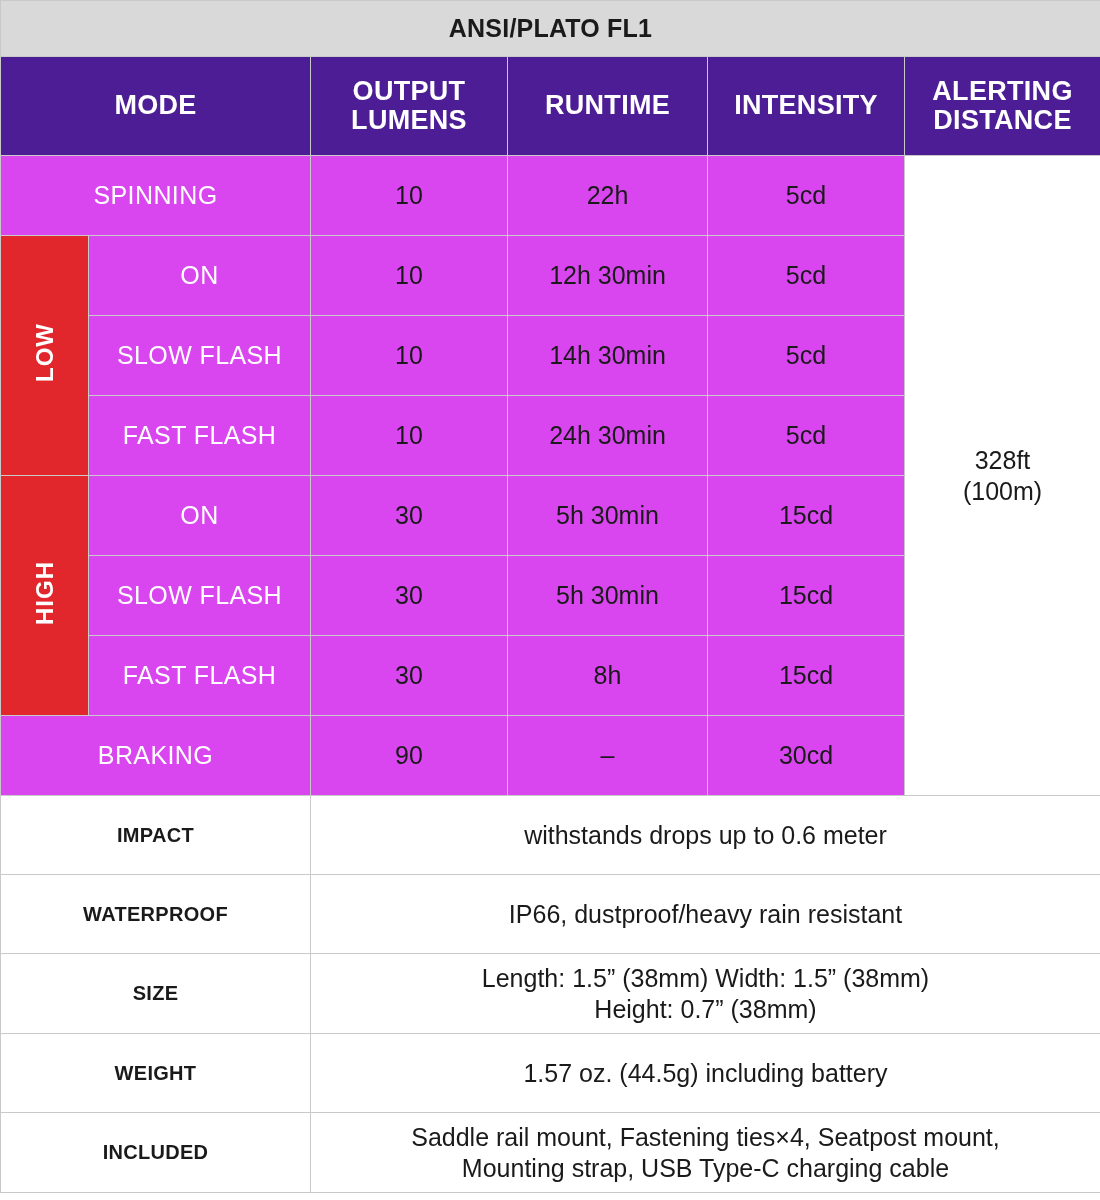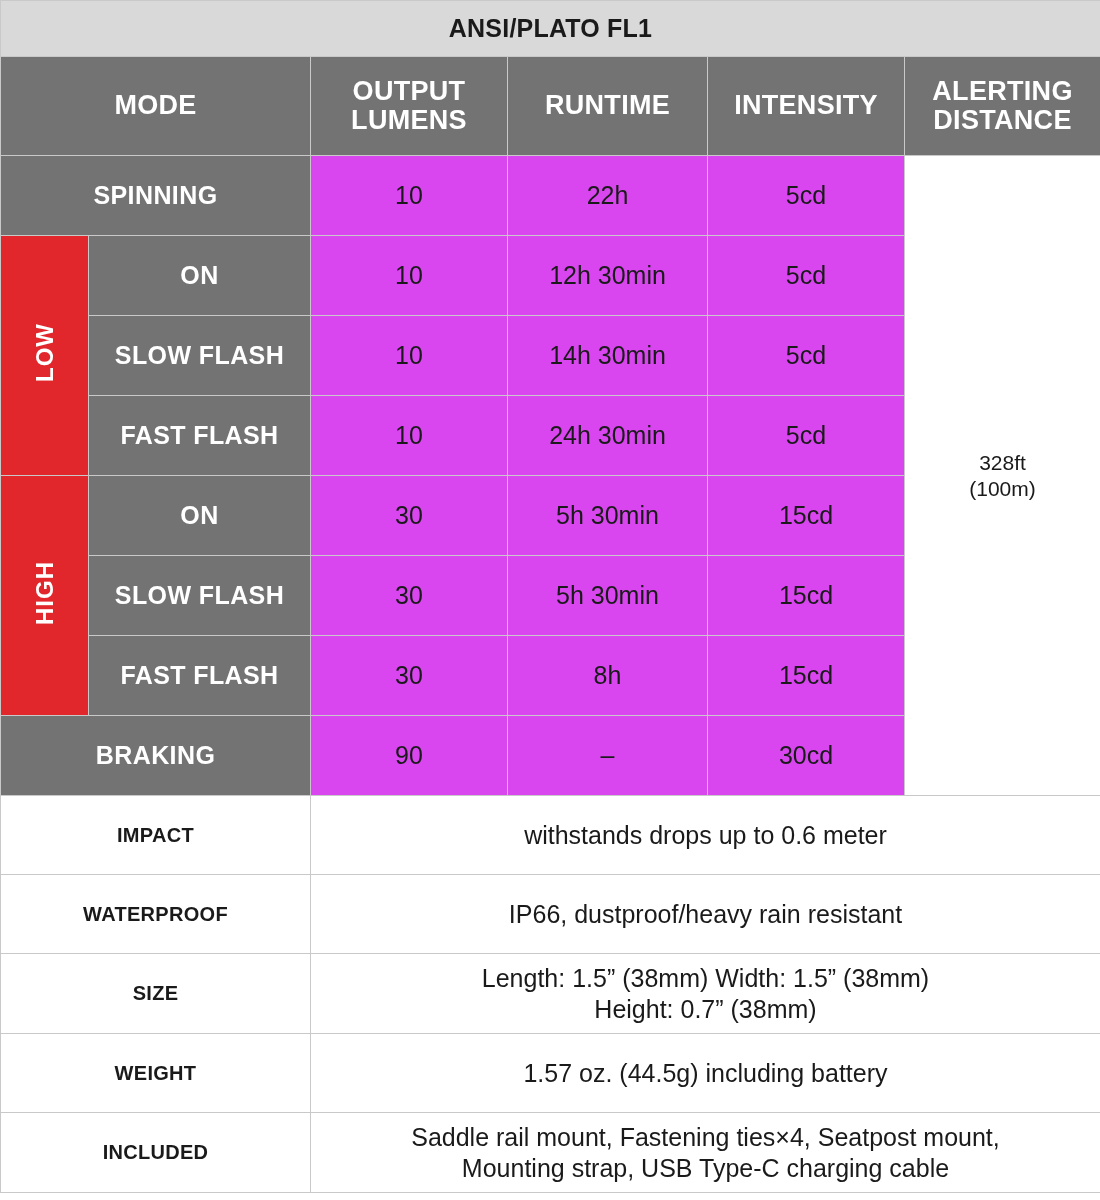--- a/index.html
+++ b/index.html
@@ -35,35 +35,35 @@
     font-weight: bold;
     font-size: 25px;
     height: 55px;
     letter-spacing: 0.2px;
     border: 1px solid #c9c9c9;
     border-bottom: none;
   }
 
   
   .hdr {
-    background: #737373;
+    background: #4c1d95;
     color: #ffffff;
     font-weight: bold;
     font-size: 27px;
     line-height: 1.08;
     height: 98px;
     border: 1px solid #000000;
     letter-spacing: 0.3px;
   }
 
   
   .red {
-    background: #737373;
+    background: #d946ef;
     color: #ffffff;
-    font-weight: bold;
+    font-weight: normal;
     font-size: 25px;
     letter-spacing: 0.4px;
     border: 1px solid #ffffff;
   }
   .red-vert {
     background: #e1262c;
     color: #ffffff;
     font-weight: bold;
     font-size: 24px;
     letter-spacing: 1px;
@@ -79,21 +79,21 @@
 
   
   .val {
     font-size: 25px;
     color: #1a1a1a;
     height: 79px;
     background: #d946ef;
   }
 
   .alert-cell {
-    font-size: 21px;
+    font-size: 25px;
     line-height: 1.22;
     color: #1a1a1a;
     background: #ffffff;
   }
 
   
   .spec-label {
     font-weight: bold;
     font-size: 20px;
     color: #1a1a1a;

